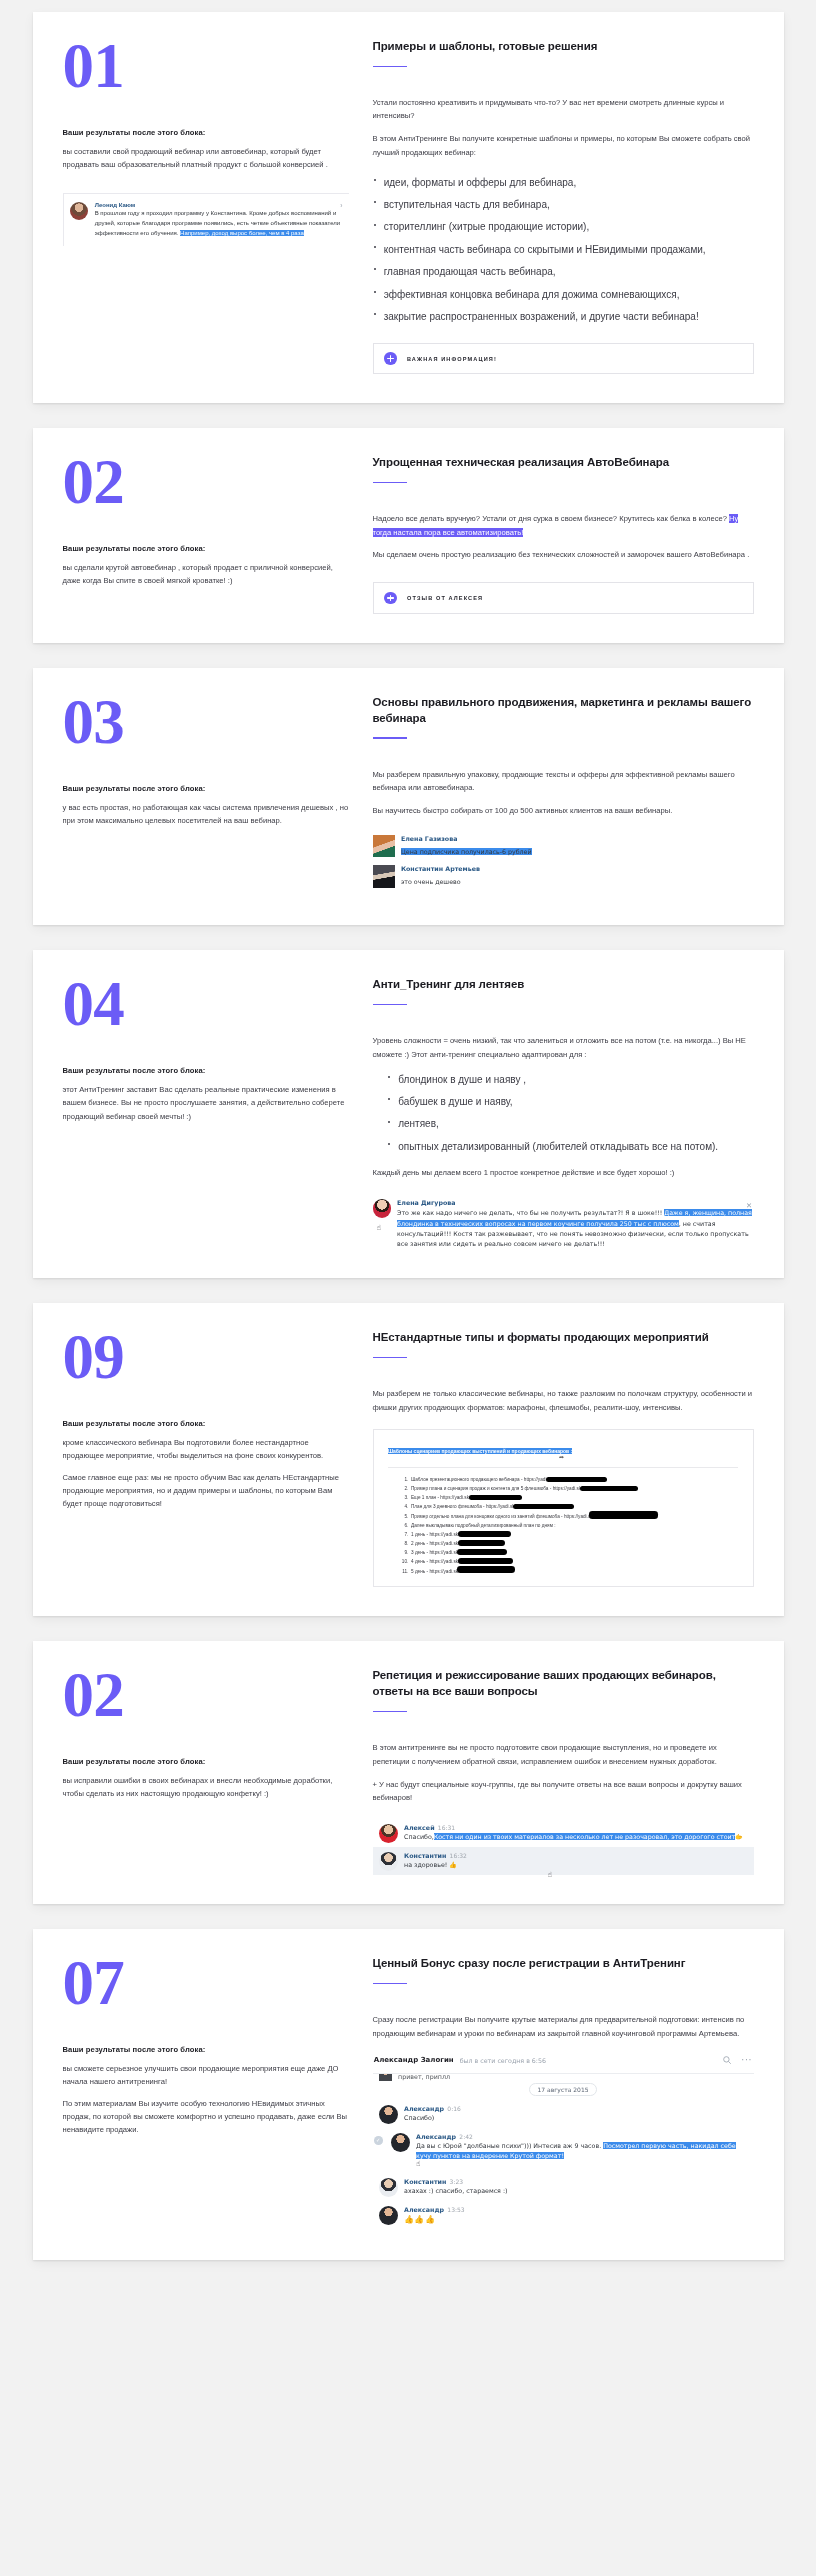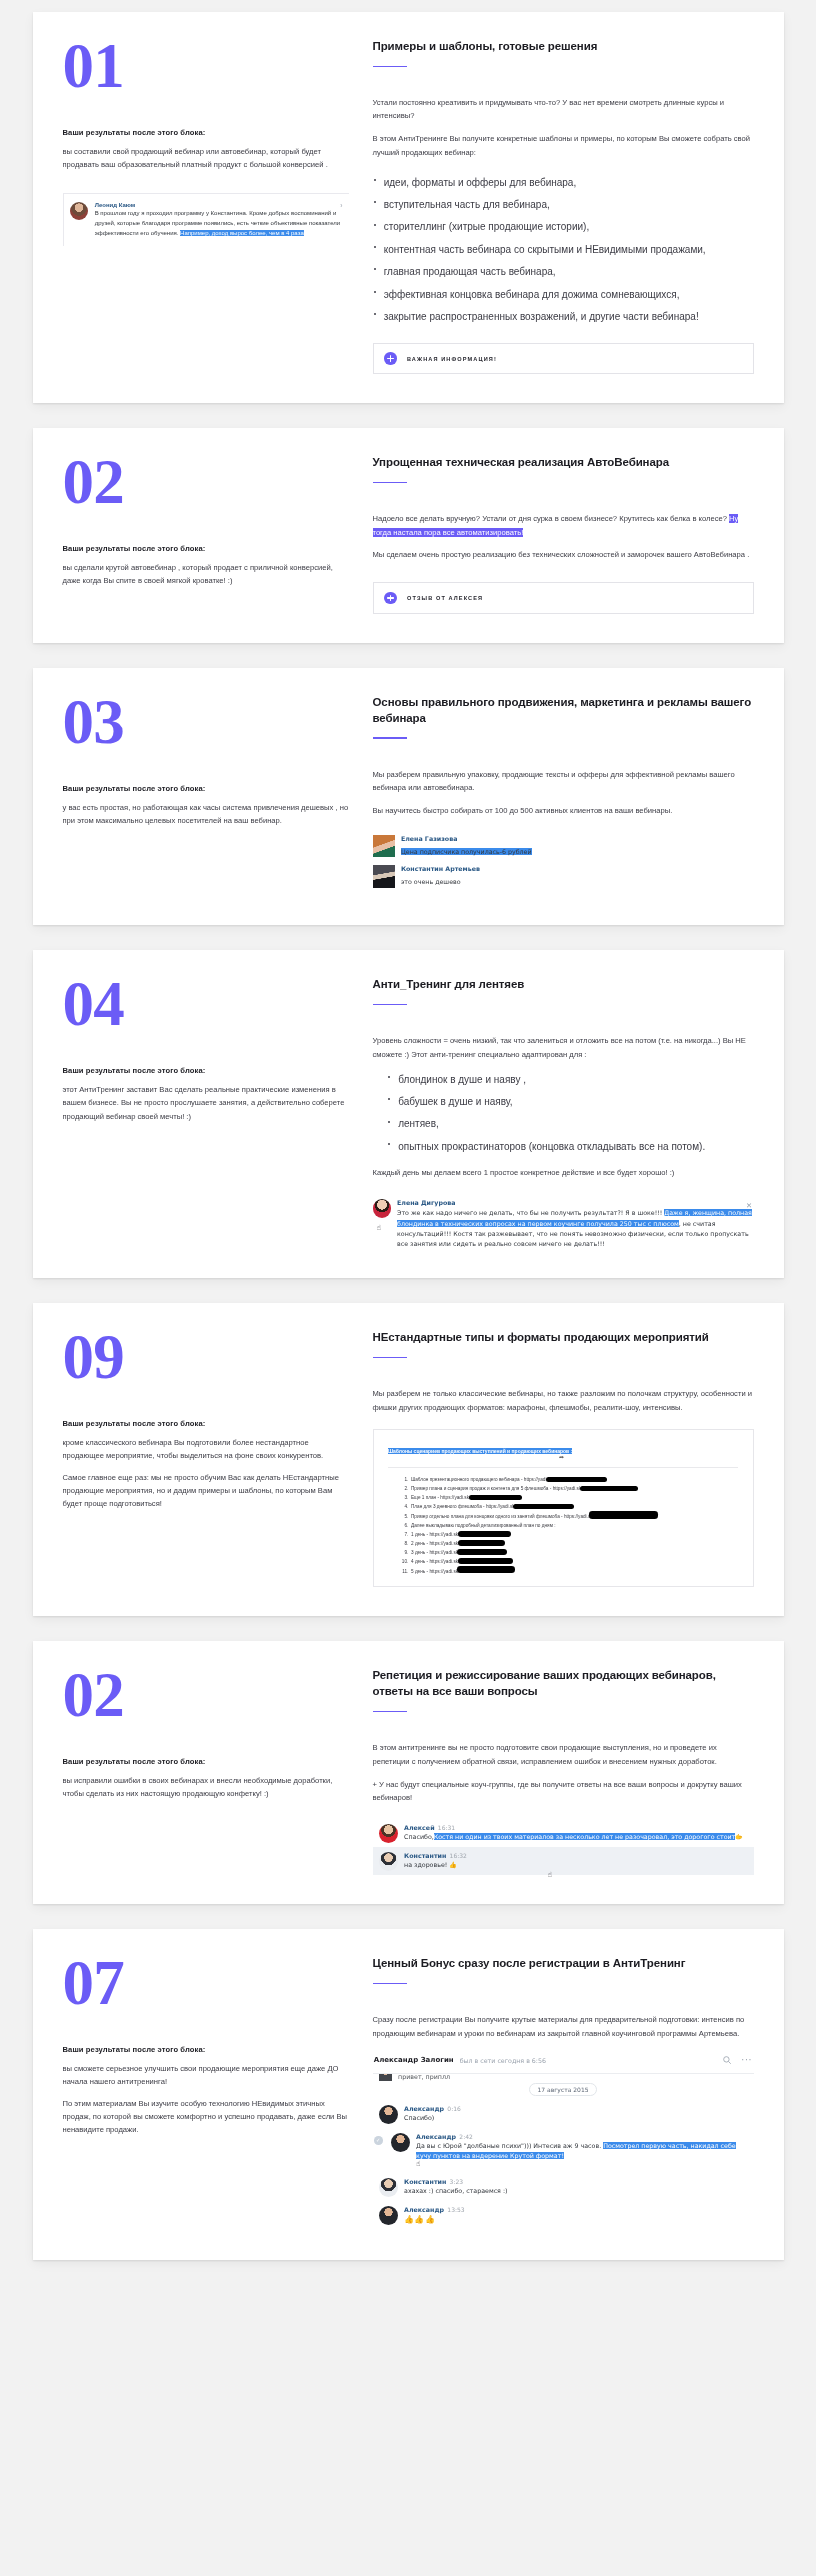--- a/index.html
+++ b/index.html
@@ -292,21 +292,21 @@
     <div class="col-right">
       <h2 class="r-title">Анти_Тренинг для лентяев</h2>
       <div class="rule"></div>
       <div class="r-body">
         <p>Уровень сложности = очень низкий, так что залениться и отложить все на потом (т.е. на никогда...) Вы НЕ сможете :) Этот анти-тренинг специально адаптирован для :</p>
       </div>
       <ul class="r-list" style="padding-left:14.5px;margin:4px 0 10.5px 0">
         <li>блондинок в душе и наяву ,</li>
         <li>бабушек в душе и наяву,</li>
         <li>лентяев,</li>
-        <li>опытных прокрастинаторов (концовка откладывать все на потом).</li>
+        <li>опытных детализированный (любителей откладывать все на потом).</li>
       </ul>
       <div class="r-body">
         <p>Каждый день мы делаем всего 1 простое конкретное действие и все будет хорошо! :)</p>
       </div>
 
       <div class="rev4 shot">
         <span class="rev4-close">✕</span>
         <div style="display:flex;gap:6px">
           <div style="flex:0 0 18.5px">
             <div class="ava ava-elena-d" style="width:18.5px;height:18.5px"></div>

